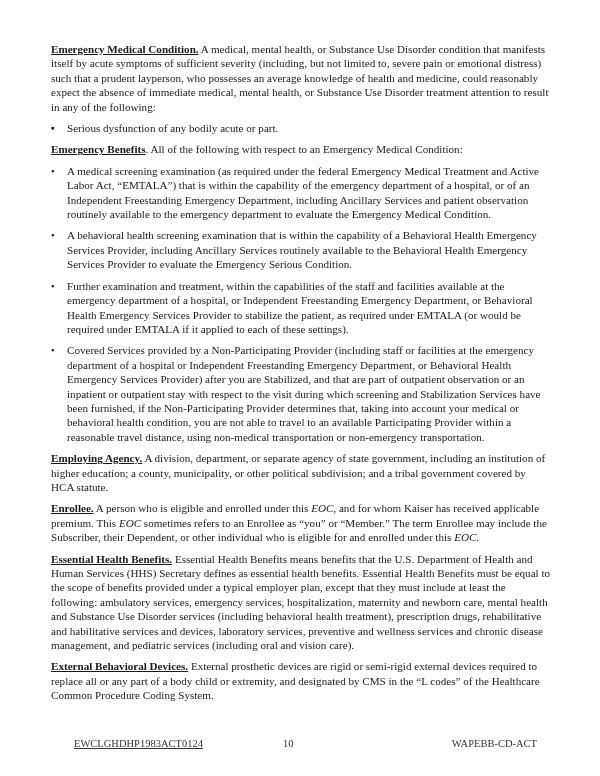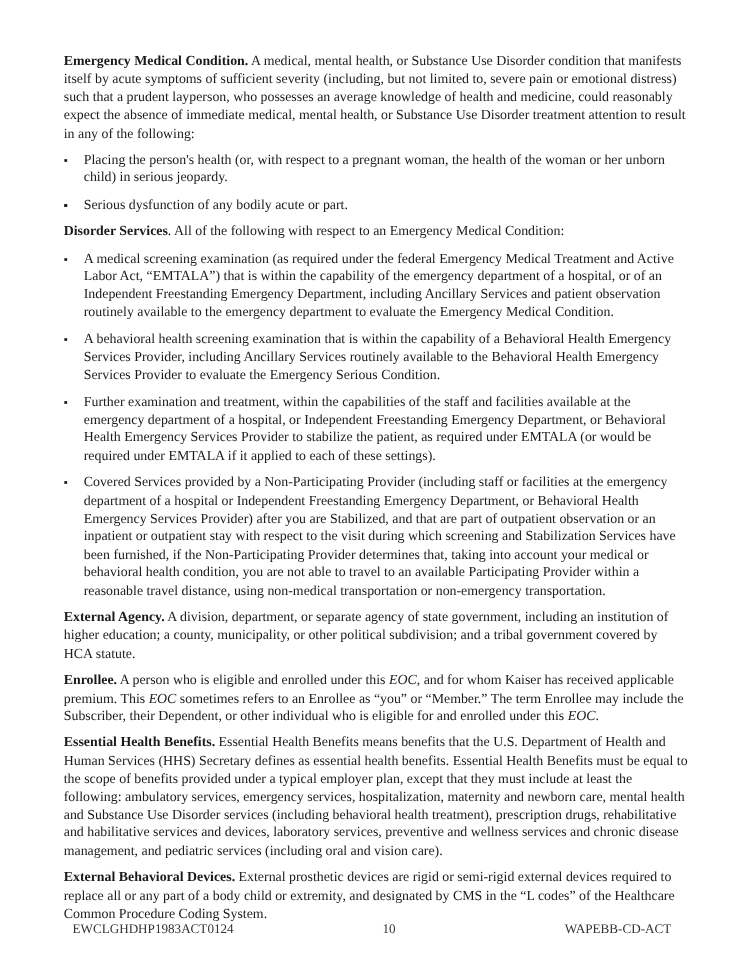--- a/index.html
+++ b/index.html
@@ -1,55 +1,55 @@
 <!DOCTYPE html>
 <html><head>
 <meta charset="utf-8">
 <style>
   html, body { margin: 0; padding: 0; background: #ffffff; }
   body { width: 600px; height: 776px; position: relative; overflow: hidden;
          font-family: "Liberation Serif", "DejaVu Serif", serif; color: #1a1a1a; }
   .page { position: absolute; left: 51px; top: 42px; width: 500px; font-size: 11.1px; line-height: 14.4px; }
   .para { margin: 0 0 7px 0; }
-  .term { font-weight: bold; }
+  .term { font-weight: bold; text-decoration: underline; }
   ul.bullets { list-style: none; margin: 0 0 6px 0; padding: 0; }
   ul.bullets li { position: relative; padding-left: 16px; margin: 0 0 7px 0; }
   ul.bullets li .bullet { position: absolute; left: 0; top: 0; font-size: 9px; }
   em { }
   .footer { position: absolute; top: 738px; left: 58px; width: 494px; font-size: 10.5px; color: #333; }
-  .footer .left { position: absolute; left: 0; }
-  .footer .center { position: absolute; left: 248px; }
+  .footer .left { position: absolute; left: 16px; text-decoration: underline; }
+  .footer .center { position: absolute; left: 225px; }
   .footer .right { position: absolute; right: 15px; }
 </style>
 </head>
 <body>
 
 <div class="page">
 
   <p class="para">
     <span class="term">Emergency Medical Condition.</span><span> A medical, mental health, or Substance Use Disorder condition that manifests itself by acute symptoms of sufficient severity (including, but not limited to, severe pain or emotional distress) such that a prudent layperson, who possesses an average knowledge of health and medicine, could reasonably expect the absence of immediate medical, mental health, or Substance Use Disorder treatment attention to result in any of the following:</span>
   </p>
   <ul class="bullets">
-    <li><span class="bullet">▪</span><span>Placing the person's health (or, with respect to a pregnant woman, the health of the woman or her unborn child) in serious jeopardy.</span></li>
+    <li><span class="bullet">▪</span></li>
     <li><span class="bullet">▪</span></li>
     <li><span class="bullet">▪</span><span>Serious dysfunction of any bodily acute or part.</span></li>
   </ul>
 
   <p class="para">
-    <span class="term">Disorder Services</span><span>. All of the following with respect to an Emergency Medical Condition:</span>
+    <span class="term">Emergency Benefits</span><span>. All of the following with respect to an Emergency Medical Condition:</span>
   </p>
   <ul class="bullets">
     <li><span class="bullet">▪</span><span>A medical screening examination (as required under the federal Emergency Medical Treatment and Active Labor Act, “EMTALA”) that is within the capability of the emergency department of a hospital, or of an Independent Freestanding Emergency Department, including Ancillary Services and patient observation routinely available to the emergency department to evaluate the Emergency Medical Condition.</span></li>
     <li><span class="bullet">▪</span><span>A behavioral health screening examination that is within the capability of a Behavioral Health Emergency Services Provider, including Ancillary Services routinely available to the Behavioral Health Emergency Services Provider to evaluate the Emergency Serious Condition.</span></li>
     <li><span class="bullet">▪</span><span>Further examination and treatment, within the capabilities of the staff and facilities available at the emergency department of a hospital, or Independent Freestanding Emergency Department, or Behavioral Health Emergency Services Provider to stabilize the patient, as required under EMTALA (or would be required under EMTALA if it applied to each of these settings).</span></li>
     <li><span class="bullet">▪</span><span>Covered Services provided by a Non-Participating Provider (including staff or facilities at the emergency department of a hospital or Independent Freestanding Emergency Department, or Behavioral Health Emergency Services Provider) after you are Stabilized, and that are part of outpatient observation or an inpatient or outpatient stay with respect to the visit during which screening and Stabilization Services have been furnished, if the Non-Participating Provider determines that, taking into account your medical or behavioral health condition, you are not able to travel to an available Participating Provider within a reasonable travel distance, using non-medical transportation or non-emergency transportation.</span></li>
   </ul>
 
   <p class="para">
-    <span class="term">External Agency.</span><span> A division, department, or separate agency of state government, including an institution of higher education; a county, municipality, or other political subdivision; and a tribal government covered by HCA statute.</span>
+    <span class="term">Employing Agency.</span><span> A division, department, or separate agency of state government, including an institution of higher education; a county, municipality, or other political subdivision; and a tribal government covered by HCA statute.</span>
   </p>
 
   <p class="para">
     <span class="term">Enrollee.</span><span> A person who is eligible and enrolled under this </span><em>EOC</em><span>, and for whom Kaiser has received applicable premium. This </span><em>EOC</em><span> sometimes refers to an Enrollee as “you” or “Member.” The term Enrollee may include the Subscriber, their Dependent, or other individual who is eligible for and enrolled under this </span><em>EOC</em><span>.</span>
   </p>
 
   <p class="para">
     <span class="term">Essential Health Benefits.</span><span> Essential Health Benefits means benefits that the U.S. Department of Health and Human Services (HHS) Secretary defines as essential health benefits. Essential Health Benefits must be equal to the scope of benefits provided under a typical employer plan, except that they must include at least the following: ambulatory services, emergency services, hospitalization, maternity and newborn care, mental health and Substance Use Disorder services (including behavioral health treatment), prescription drugs, rehabilitative and habilitative services and devices, laboratory services, preventive and wellness services and chronic disease management, and pediatric services (including oral and vision care).</span>
   </p>
 

